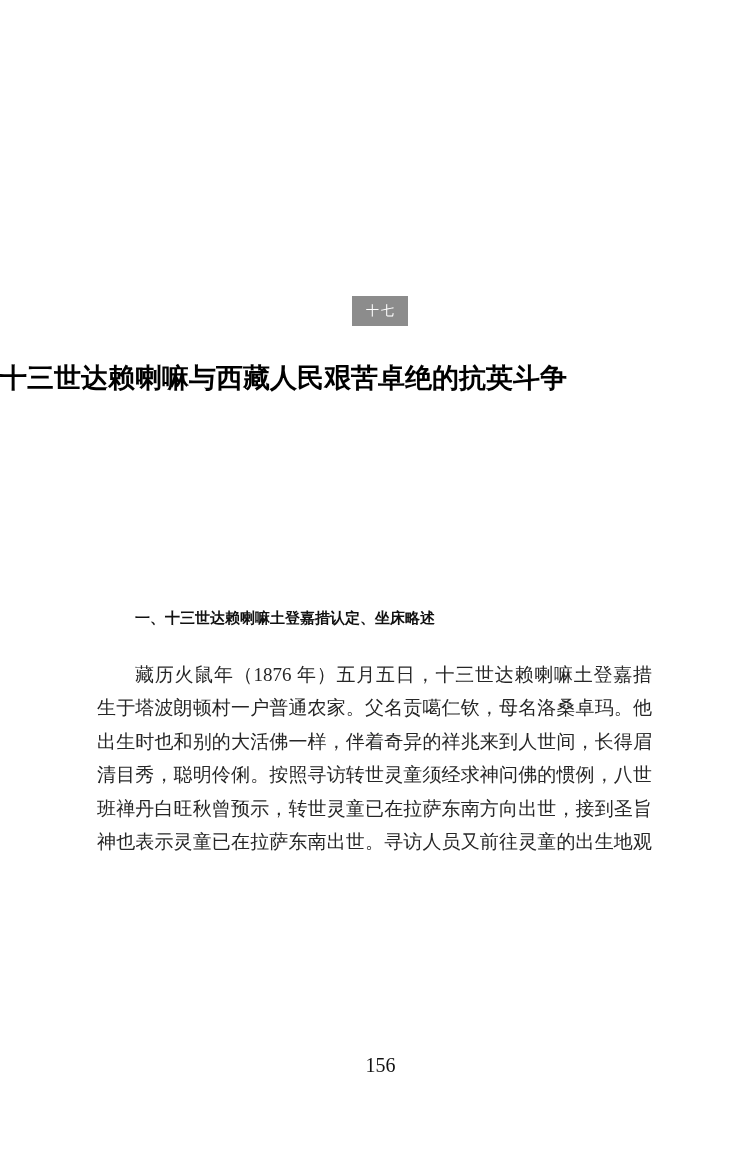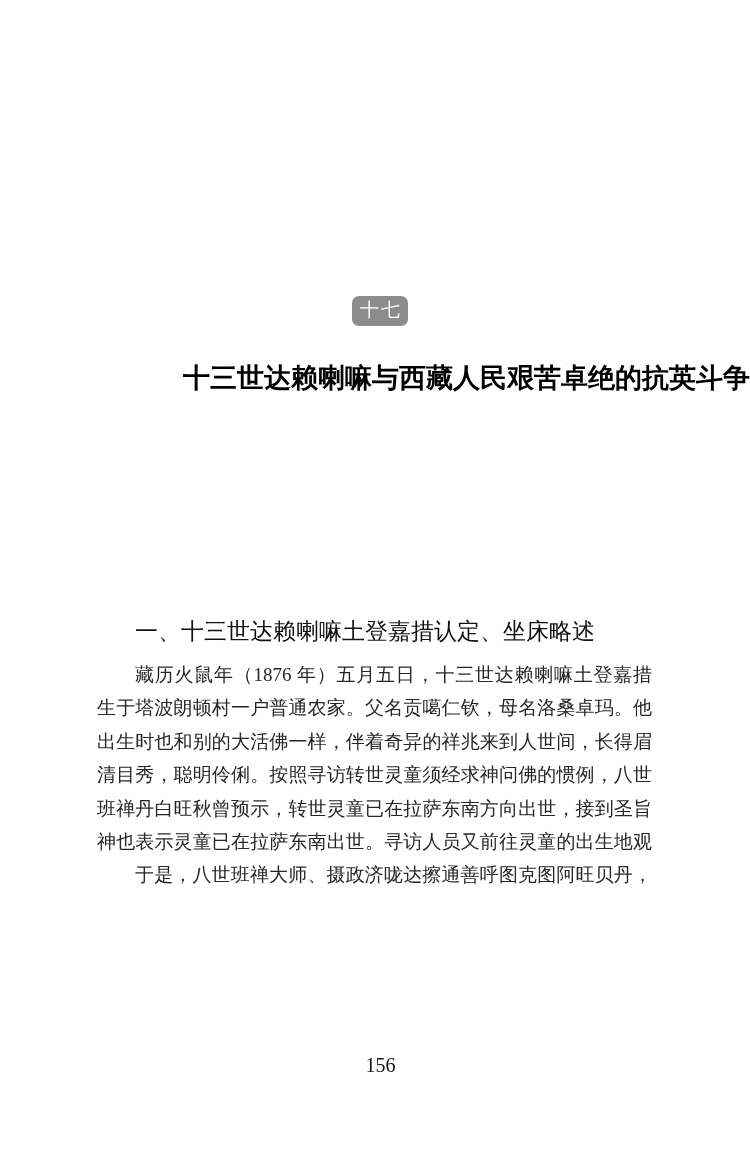--- a/index.html
+++ b/index.html
@@ -16,44 +16,43 @@
     font-family: "Liberation Serif", serif;
   }
   .chapter-box {
     position: absolute;
     left: 352px;
     top: 296px;
     width: 56px;
     height: 30px;
     line-height: 30px;
     text-align: center;
-    font-size: 19px;
+    font-size: 13px;
     letter-spacing: 2px;
     text-indent: 2px;
-    font-family: Liberation Mono, monospace;
-    border-radius: 7px;
+    font-family: Liberation Sans, sans-serif;
   }
   .chapter-title {
     position: absolute;
     left: 0;
     right: 0;
     top: 342px;
-    text-align: right;
+    text-align: left;
     font-size: 27px;
     font-weight: bold;
     color: #000000;
     font-family: "Liberation Serif", serif;
     white-space: nowrap;
   }
   .section-heading {
     position: absolute;
     left: 135px;
     top: 597px;
-    font-size: 23px;
-    font-weight: normal;
+    font-size: 15px;
+    font-weight: bold;
     color: #111111;
     font-family: "Liberation Sans", sans-serif;
     white-space: nowrap;
   }
   .body-text {
     position: absolute;
     left: 97px;
     top: 658px;
     width: 555px;
     font-size: 19px;
@@ -98,18 +97,17 @@
 
   <h2 class="section-heading">一、十三世达赖喇嘛土登嘉措认定、坐床略述</h2>
 
   <div class="body-text">
     <div class="line indent">藏历火鼠年（1876 年）五月五日，十三世达赖喇嘛土登嘉措降</div>
     <div class="line">生于塔波朗顿村一户普通农家。父名贡噶仁钦，母名洛桑卓玛。他</div>
     <div class="line">出生时也和别的大活佛一样，伴着奇异的祥兆来到人世间，长得眉</div>
     <div class="line">清目秀，聪明伶俐。按照寻访转世灵童须经求神问佛的惯例，八世</div>
     <div class="line">班禅丹白旺秋曾预示，转世灵童已在拉萨东南方向出世，接到圣旨后</div>
     <div class="line">神也表示灵童已在拉萨东南出世。寻访人员又前往灵童的出生地观</div>
-    <div class="line indent">于是，八世班禅大师、摄政济咙达擦通善呼图克图阿旺贝丹，</div>
   </div>
 
   <div class="page-number">156</div>
 
 </div>
 
 </body></html>

